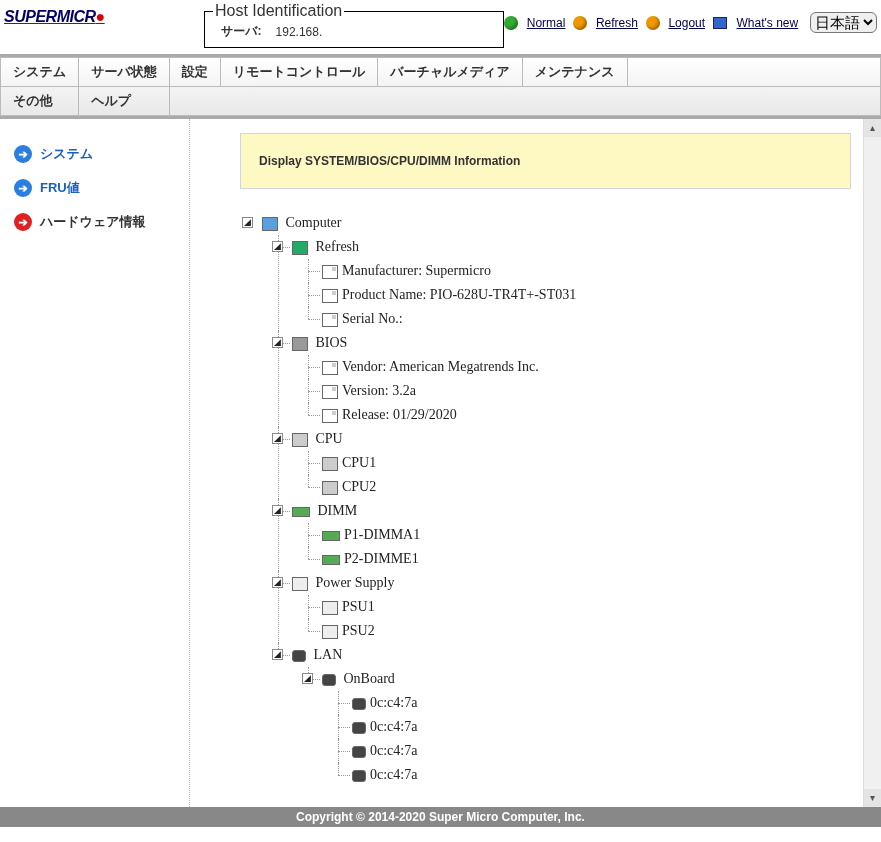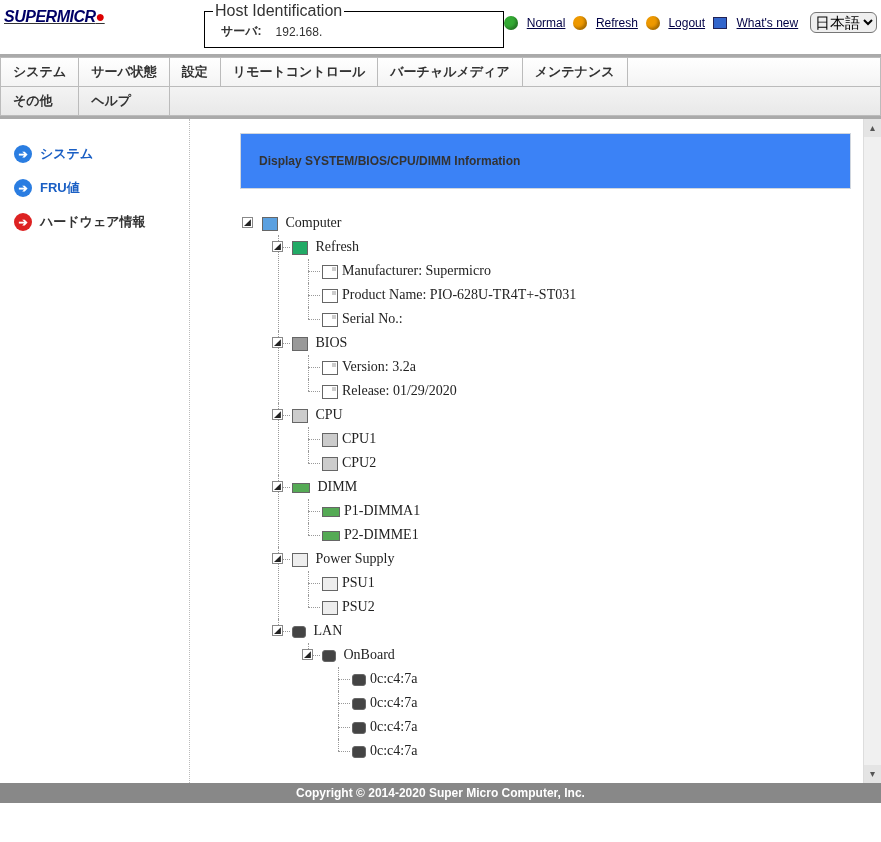--- a/index.html
+++ b/index.html
@@ -29,21 +29,21 @@
   
   
   .body-wrap { display: flex; position: relative; }
   .sidebar { width: 190px; border-right: 1px dotted #bbb; padding: 18px 8px; }
   .side-item { display: flex; align-items: center; gap: 8px; padding: 8px 6px; color: #1a5fc4; font-weight: bold; cursor: pointer; }
   .side-item .arrow { width: 18px; height: 18px; border-radius: 50%; background: #2a7de1; color: #fff; display: flex; align-items: center; justify-content: center; font-size: 11px; }
   .side-item.active .arrow { background: #d22; }
   .side-item.active { color: #333; }
   
   .content { flex: 1; padding: 14px 30px 20px 50px; position: relative; }
-  .info-banner { background: #3b82f6; border: 1px solid #d0d6de; padding: 20px 18px; font-size: 12px; font-weight: bold; color: #333; margin-bottom: 22px; }
+  .info-banner { background: #fef9c3; border: 1px solid #d0d6de; padding: 20px 18px; font-size: 12px; font-weight: bold; color: #333; margin-bottom: 22px; }
   
   
   .tree ul { list-style: none; padding-left: 0; }
   .tree li { position: relative; padding-left: 22px; line-height: 24px; font-size: 14px; color: #222; font-family: "Times New Roman", serif; }
   .tree li::before { content: ""; position: absolute; top: 0; left: 8px; border-left: 1px dotted #999; height: 100%; }
   .tree li::after { content: ""; position: absolute; top: 12px; left: 8px; border-top: 1px dotted #999; width: 12px; }
   .tree > ul > li::before, .tree > ul > li::after { display: none; }
   .tree li:last-child::before { height: 12px; }
   .toggle { position: absolute; left: 2px; top: 6px; width: 11px; height: 11px; border: 1px solid #888; background: #fff; font-size: 9px; line-height: 9px; text-align: center; cursor: pointer; z-index: 1; }
   .node-icon { display: inline-block; width: 16px; height: 14px; vertical-align: middle; margin-right: 4px; border: 1px solid #666; }
@@ -158,20 +158,21 @@
                 <li><span class="node-icon ic-page"></span><span>Product Name: PIO-628U-TR4T+-ST031</span></li>
                 <li><span class="node-icon ic-page"></span><span>Serial No.:</span></li>
               </ul>
             </li>
 
             <li>
               <span class="toggle">◢</span>
               <span class="node-icon ic-bios"></span>
               <span>BIOS</span>
               <ul class="children">
+                <li><span class="node-icon ic-page"></span><span>Vendor: American Megatrends Inc.</span></li>
                 <li><span class="node-icon ic-page"></span><span>Version: 3.2a</span></li>
                 <li><span class="node-icon ic-page"></span><span>Release: 01/29/2020</span></li>
               </ul>
             </li>
 
             <li>
               <span class="toggle">◢</span>
               <span class="node-icon ic-cpu"></span>
               <span>CPU</span>
               <ul class="children">

